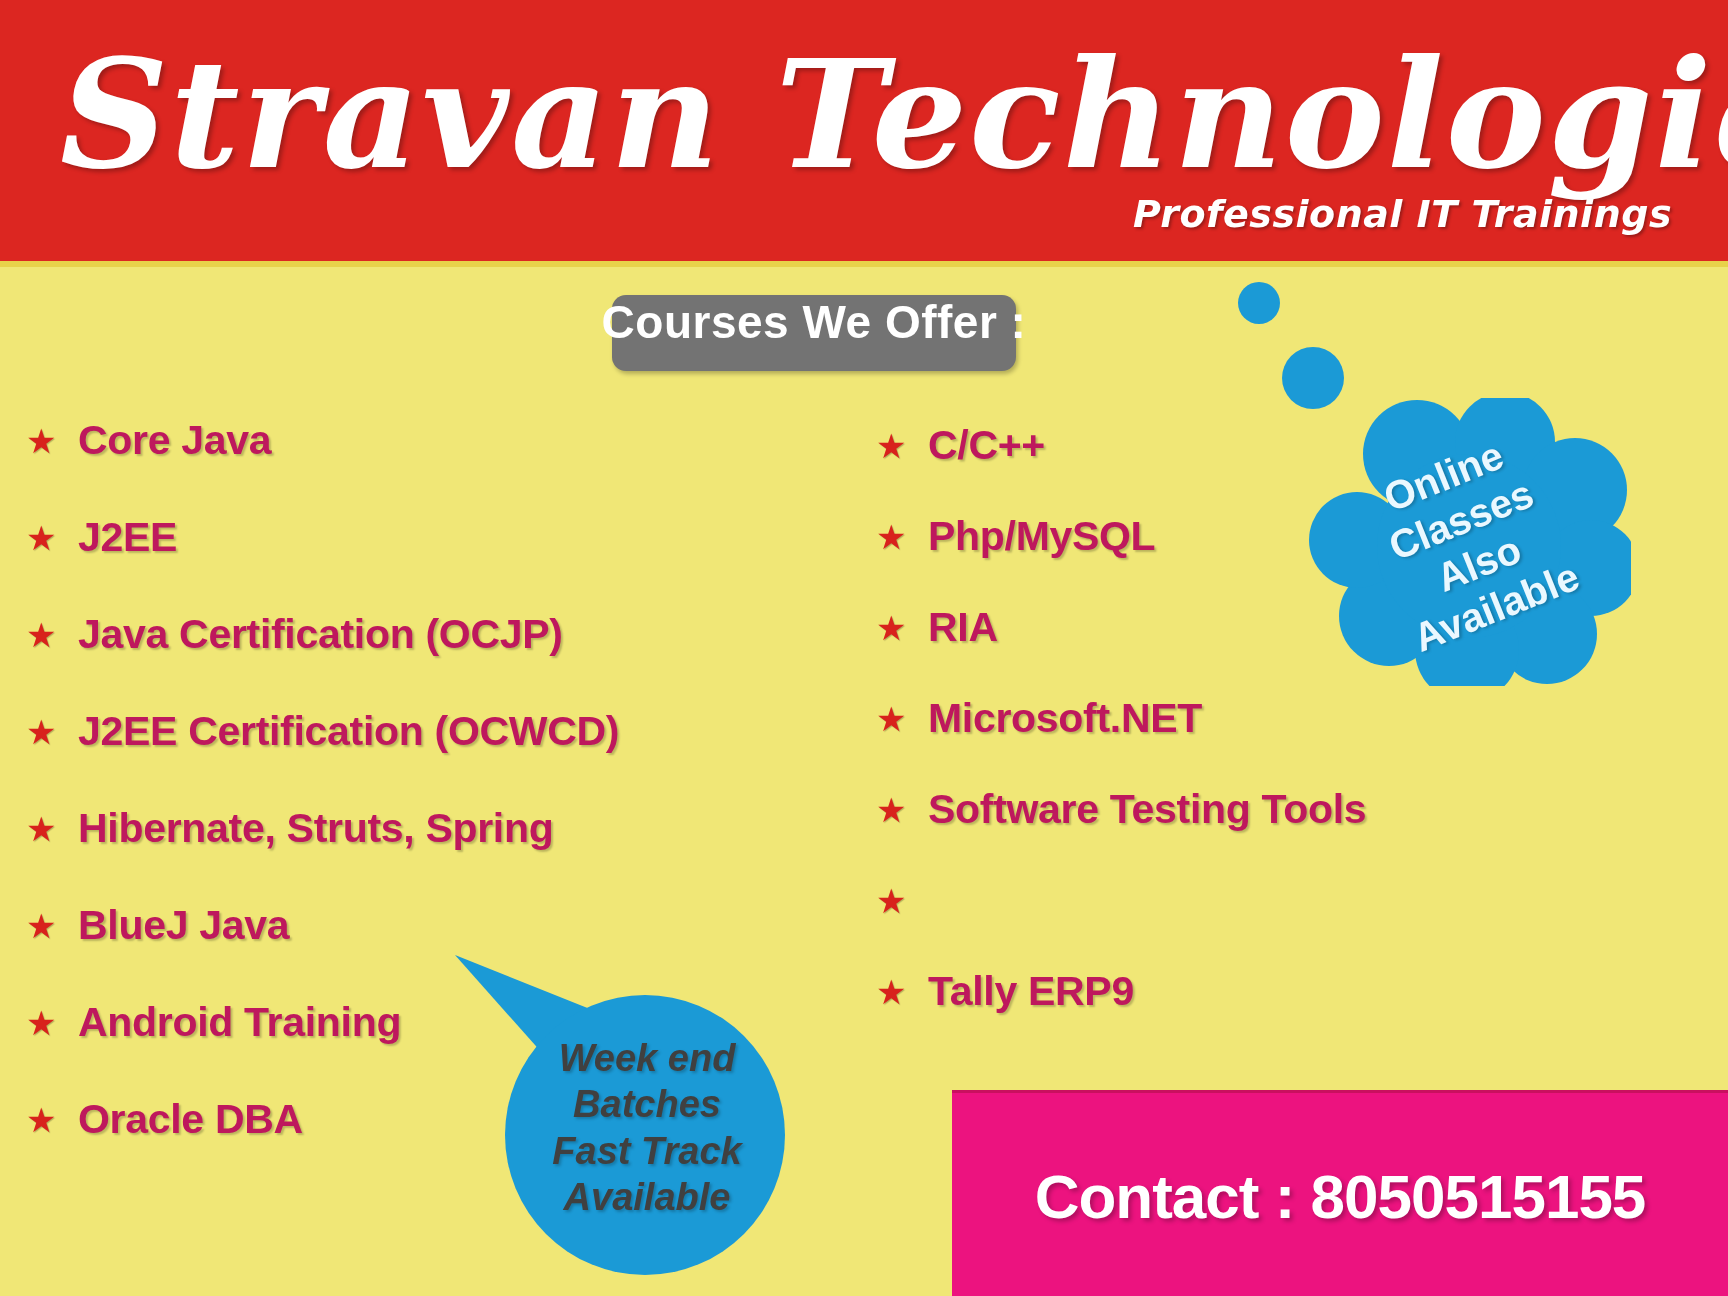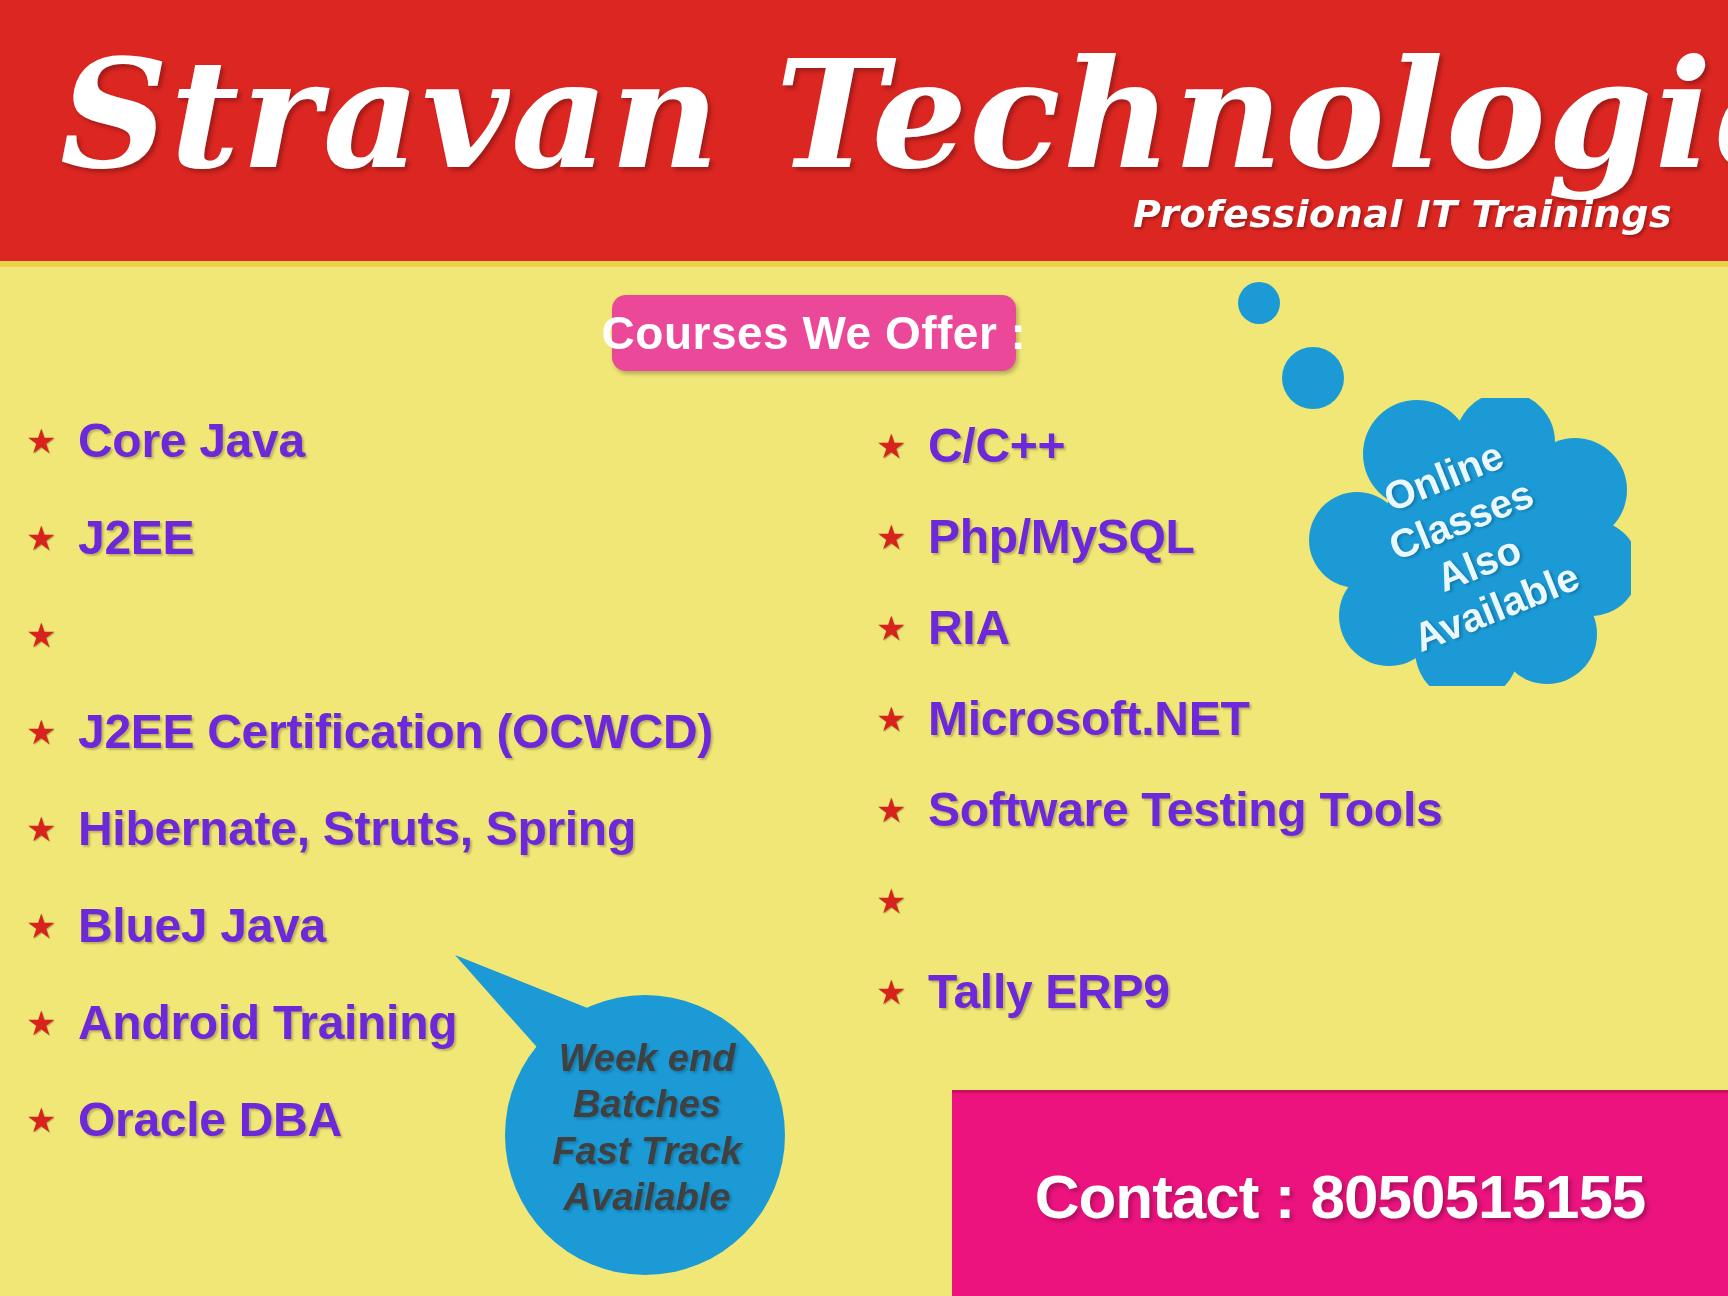--- a/index.html
+++ b/index.html
@@ -62,24 +62,24 @@
     margin-left: 40px;
   }
 
   
   .courses-badge {
     position: absolute;
     left: 612px;
     top: 295px;
     width: 404px;
     height: 76px;
-    background: #ec4899;
+    background: #737373;
     border-radius: 14px;
     display: flex;
-    align-items: center;
+    align-items: flex-start;
     justify-content: center;
     box-shadow: 2px 3px 4px rgba(0,0,0,0.25);
   }
   .courses-badge-label {
     color: #ffffff;
     font-family: "Liberation Sans", sans-serif;
     font-weight: bold;
     font-size: 46px;
     white-space: nowrap;
     letter-spacing: 0.5px;
@@ -103,24 +103,24 @@
   .star-icon {
     color: #D8221C;
     font-size: 34px;
     line-height: 1;
     width: 52px;
     flex: 0 0 52px;
     text-align: left;
     text-shadow: 1px 1px 1px rgba(0,0,0,0.25);
   }
   .course-label {
-    color: #6d28d9;
-    font-family: "Liberation Sans", sans-serif;
-    font-weight: bold;
-    font-size: 48px;
+    color: #be185d;
+    font-family: "Liberation Sans", sans-serif;
+    font-weight: bold;
+    font-size: 41px;
     letter-spacing: -0.3px;
     text-shadow: 2px 2px 2px rgba(0,0,0,0.22);
   }
 
   
   .bubble-dot {
     position: absolute;
     border-radius: 50%;
     background: #1B9AD6;
   }
@@ -224,20 +224,21 @@
     <div class="course-item">
       <span class="star-icon">★</span>
       <span class="course-label">Core Java</span>
     </div>
     <div class="course-item">
       <span class="star-icon">★</span>
       <span class="course-label">J2EE</span>
     </div>
     <div class="course-item">
       <span class="star-icon">★</span>
+      <span class="course-label">Java Certification (OCJP)</span>
     </div>
     <div class="course-item">
       <span class="star-icon">★</span>
       <span class="course-label">J2EE Certification (OCWCD)</span>
     </div>
     <div class="course-item">
       <span class="star-icon">★</span>
       <span class="course-label">Hibernate, Struts, Spring</span>
     </div>
     <div class="course-item">

